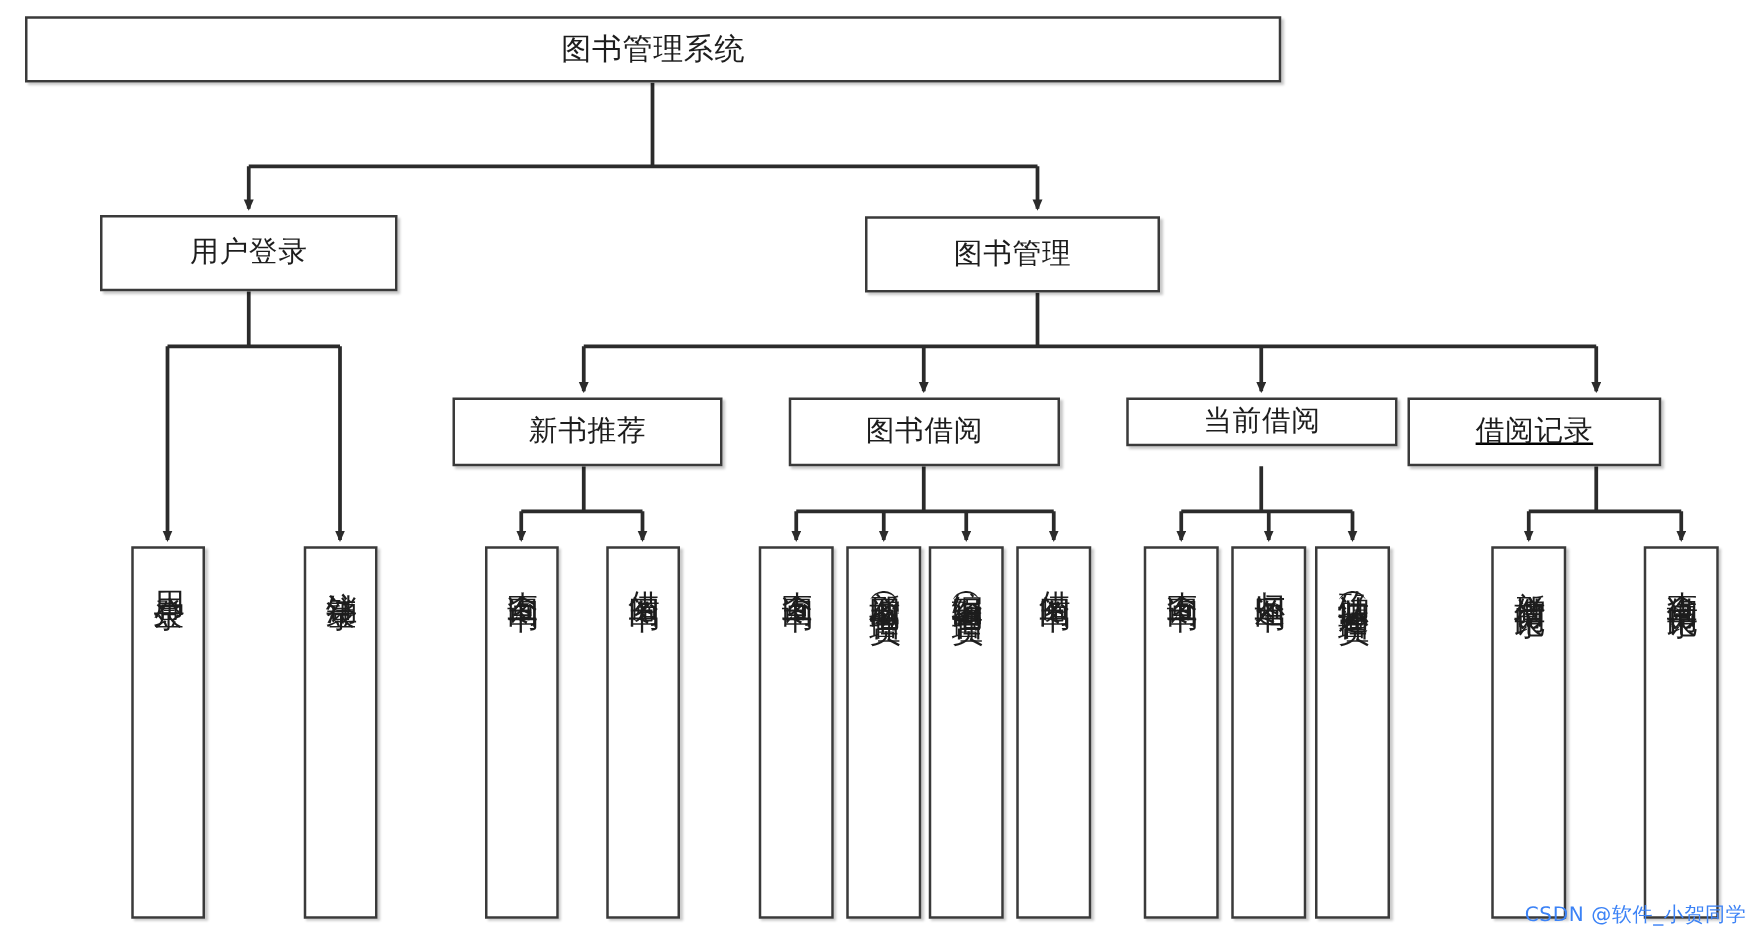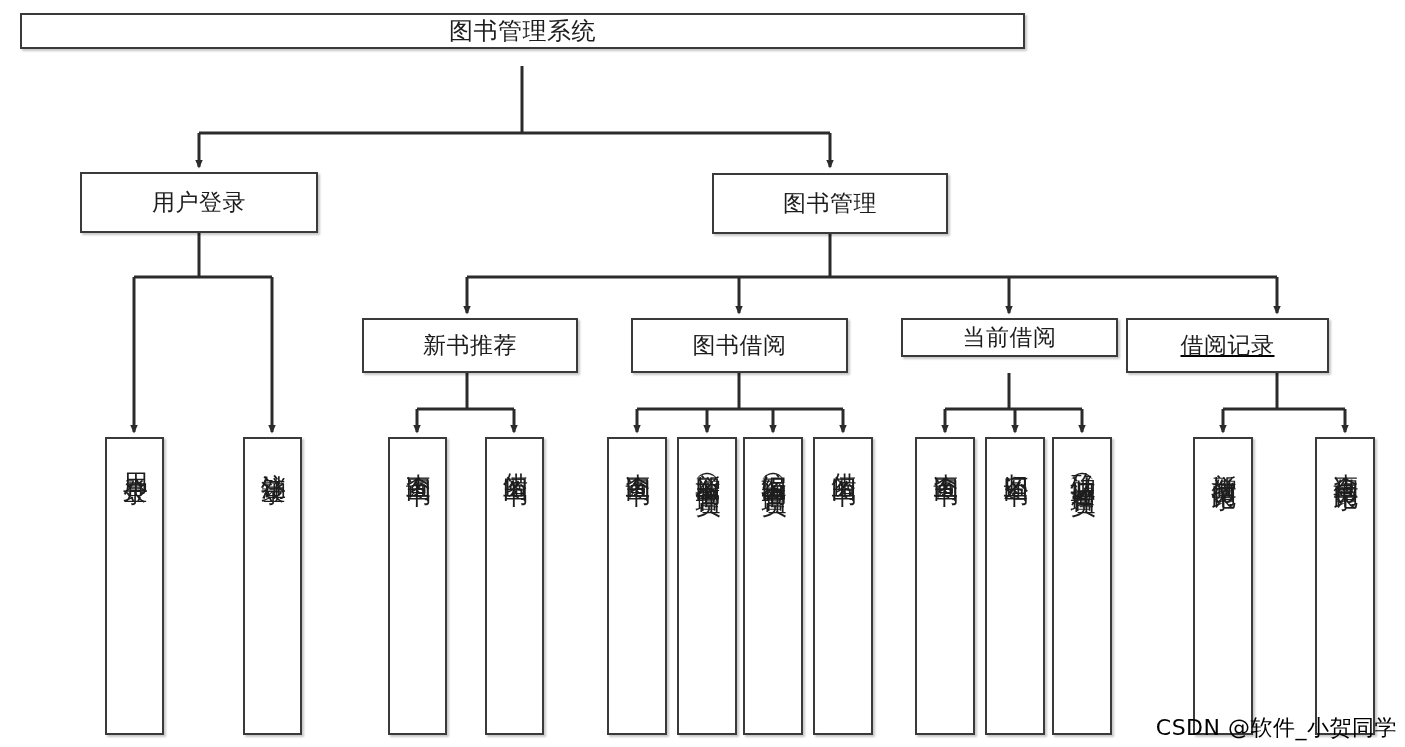--- a/index.html
+++ b/index.html
@@ -59,22 +59,22 @@
     text-orientation: upright;
     font-size: 25px;
     line-height: 1.15;
     letter-spacing: 3px;
     white-space: nowrap;
   }
   #watermark {
     position: absolute;
     right: 8px;
     bottom: 4px;
-    font-size: 22px;
-    color: #000000;
+    font-size: 16px;
+    color: #3b82f6;
     letter-spacing: 0.5px;
     user-select: none;
     white-space: nowrap;
   }
 </style>
 </head>
 <body>
 
 <div id="diagram-root">
 
@@ -121,28 +121,28 @@
       <path d="M1015,409 L1015,432" marker-end="url(#arrowhead)"></path>
       <path d="M1082,409 L1082,432" marker-end="url(#arrowhead)"></path>
 
       <path d="M1277,373 L1277,409"></path>
       <path d="M1223,409 L1345,409"></path>
       <path d="M1223,409 L1223,432" marker-end="url(#arrowhead)"></path>
       <path d="M1345,409 L1345,432" marker-end="url(#arrowhead)"></path>
     </g>
   </svg>
 
-  <div class="node h root" style="left:20px; top:13px; width:1005px; height:36px;">
+  <div class="node h root" style="left:20px; top:13px; width:1005px; height:53px;">
     <span class="label">图书管理系统</span>
   </div>
 
   <div class="node h" style="left:80px; top:172px; width:238px; height:61px;">
     <span class="label">用户登录</span>
   </div>
-  <div class="node h" style="left:712px; top:173px; width:236px; height:61px;">
+  <div class="node h" style="left:692px; top:173px; width:236px; height:61px;">
     <span class="label">图书管理</span>
   </div>
 
   <div class="node h" style="left:362px; top:318px; width:216px; height:55px;justify-content:center;">
     <span class="label">新书推荐</span>
   </div>
   <div class="node h" style="left:631px; top:318px; width:217px; height:55px;justify-content:center;">
     <span class="label">图书借阅</span>
   </div>
   <div class="node h" style="left:901px; top:318px; width:217px; height:39px;">

